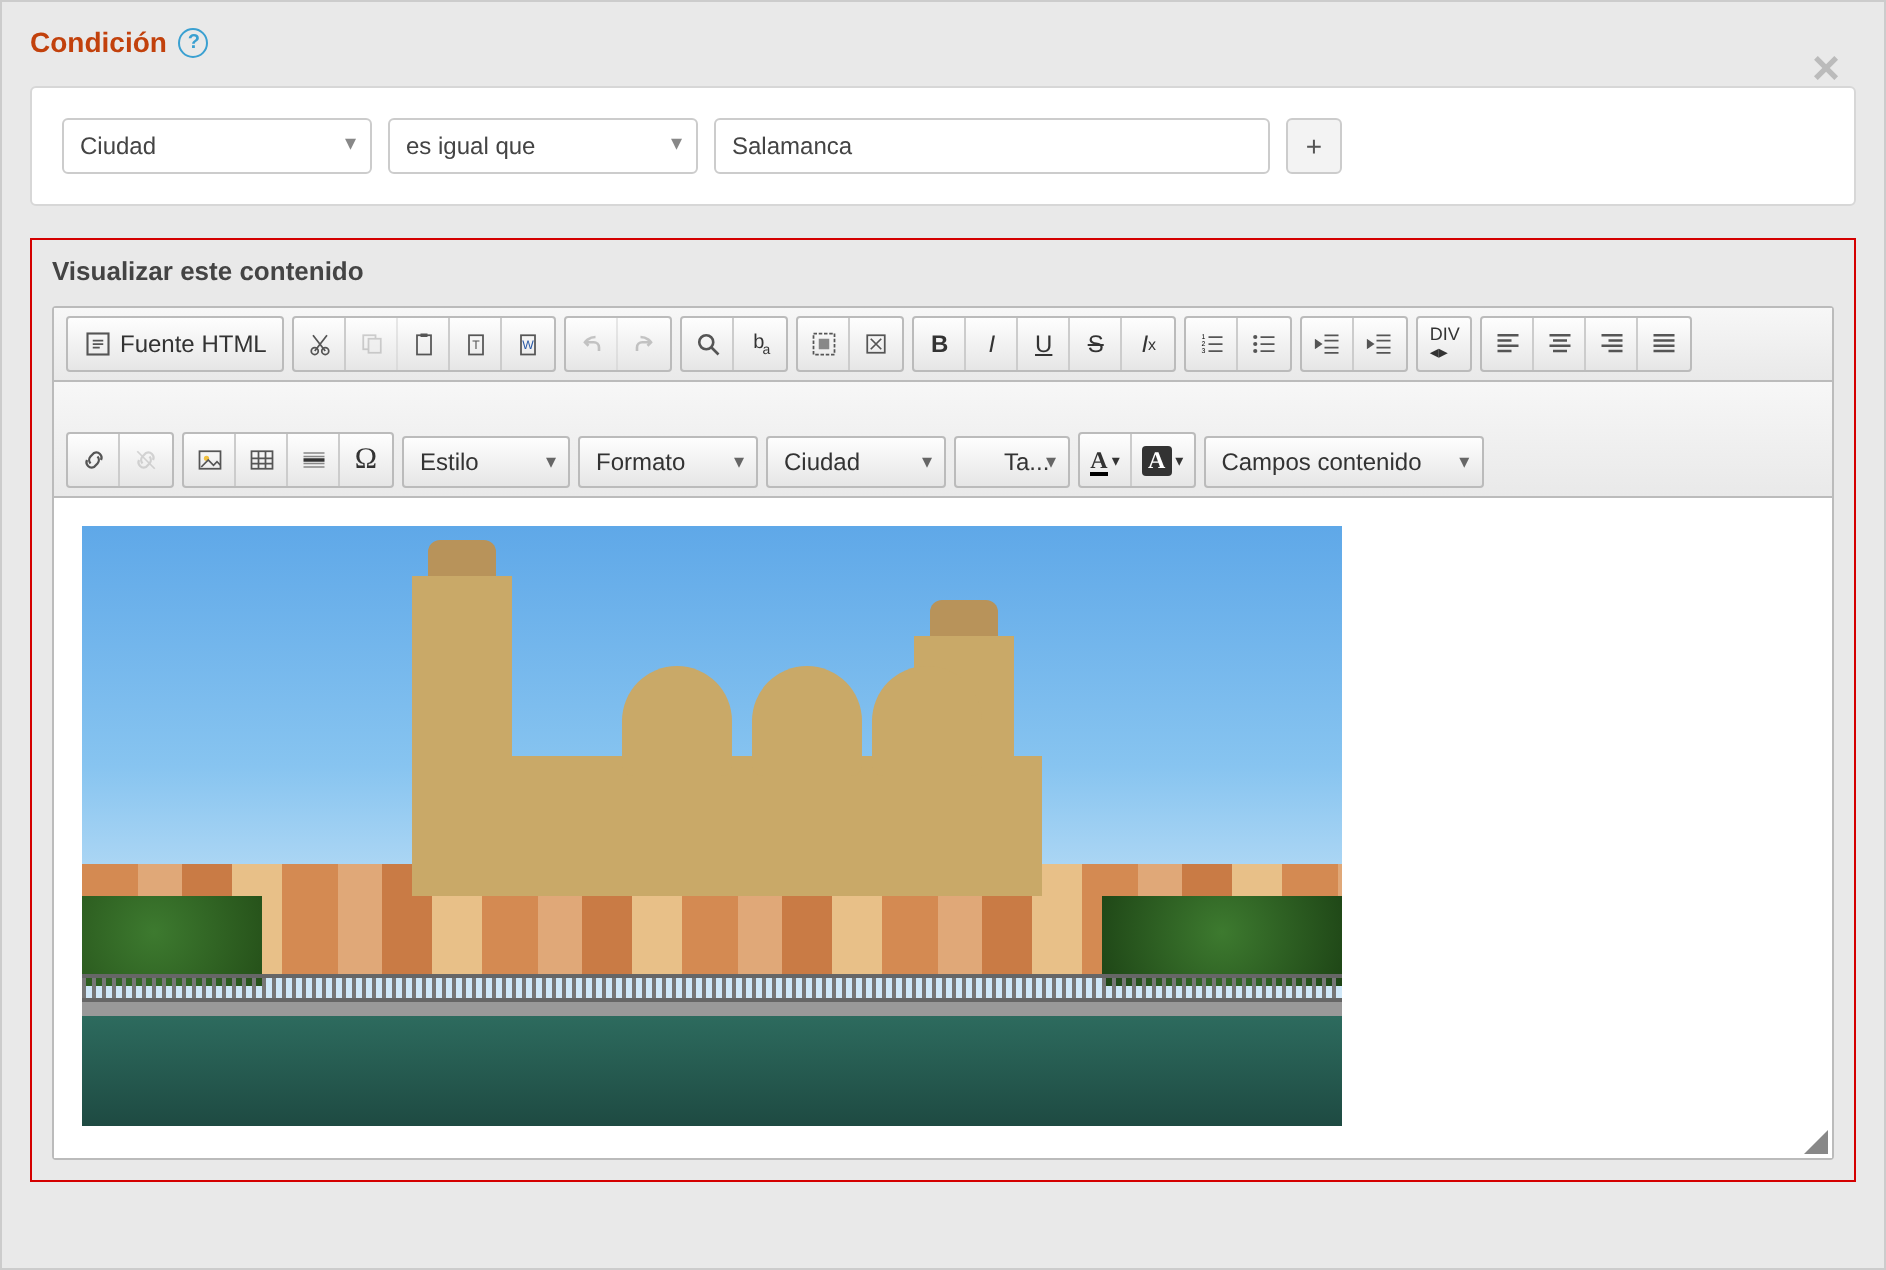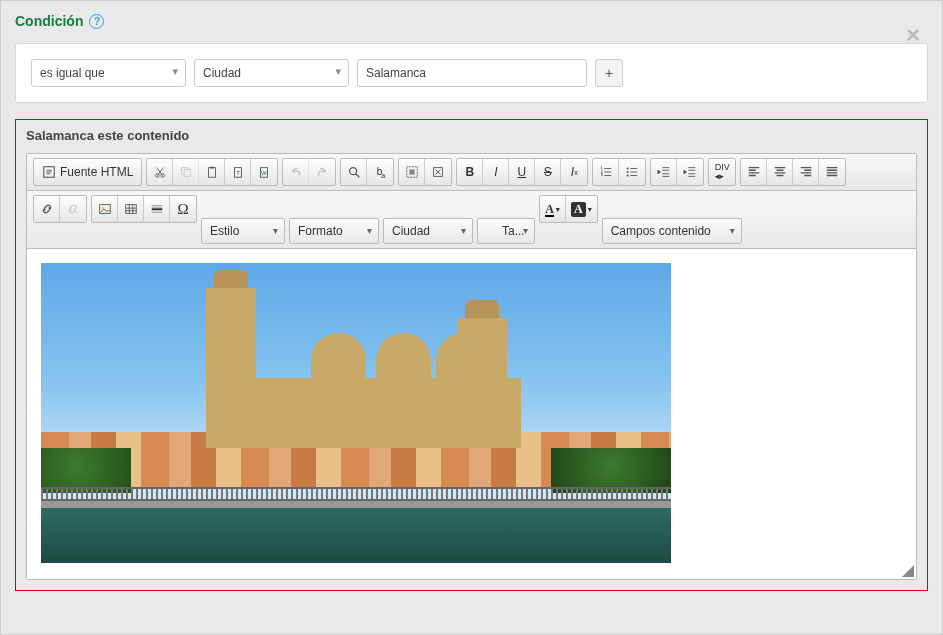--- a/index.html
+++ b/index.html
@@ -1,31 +1,31 @@
 <!DOCTYPE html>
 <html><head>
 <meta charset="utf-8">
 <style>
 * { box-sizing: border-box; margin: 0; padding: 0; }
 body { font-family: Arial, Helvetica, sans-serif; font-size: 13px; color: #333; background: #fff; }
 .panel { width: 943px; height: 635px; background: #e9e9e9; border: 1px solid #ccc; position: relative; padding: 12px 14px; }
 .panel-header { display: flex; align-items: center; margin-bottom: 14px; }
-.panel-header h3 { font-size: 14px; font-weight: bold; color: #15803d; margin-right: 6px; }
+.panel-header h3 { font-size: 14px; font-weight: bold; color: #c2410c; margin-right: 6px; }
 .help-icon { width: 15px; height: 15px; border: 1px solid #3aa0d1; border-radius: 50%; color: #3aa0d1; font-size: 10px; font-weight: bold; display: inline-flex; align-items: center; justify-content: center; cursor: pointer; }
 .close-icon { position: absolute; top: 22px; right: 22px; color: #bbb; font-size: 24px; font-weight: bold; cursor: pointer; line-height: 1; }
 .condition-box { background: #fff; border: 1px solid #d7d7d7; border-radius: 3px; padding: 15px; margin-bottom: 16px; display: flex; gap: 8px; align-items: center; }
 .select-wrap { position: relative; width: 155px; }
 .select-wrap select, .select-wrap .fake-select { width: 100%; height: 28px; border: 1px solid #ccc; border-radius: 3px; background: #fff; padding: 0 22px 0 8px; font-size: 12px; color: #444; appearance: none; cursor: pointer; display: flex; align-items: center; }
 .select-wrap::after { content: "▾"; position: absolute; right: 8px; top: 6px; color: #888; font-size: 11px; pointer-events: none; }
-.text-input { width: 230px; height: 28px; border: 1px solid #ccc; border-radius: 3px; padding: 0 8px; font-size: 12px; color: #444; }
+.text-input { width: 278px; height: 28px; border: 1px solid #ccc; border-radius: 3px; padding: 0 8px; font-size: 12px; color: #444; }
 .plus-btn { width: 28px; height: 28px; border: 1px solid #ccc; border-radius: 3px; background: #f3f3f3; font-size: 14px; color: #555; cursor: pointer; display: flex; align-items: center; justify-content: center; }
 .content-section { border: 1px solid #d40000; background: #e9e9e9; padding: 8px 10px 10px 10px; }
 .content-section h4 { font-size: 13px; font-weight: bold; color: #444; margin-bottom: 10px; }
 .editor { background: #fff; border: 1px solid #bbb; border-radius: 2px; position: relative; }
-.toolbar { background: linear-gradient(#f7f7f7,#e9e9e9); border-bottom: 1px solid #bbb; padding: 4px 6px; display: flex; flex-wrap: wrap; gap: 4px; align-items: flex-start; }
+.toolbar { background: linear-gradient(#f7f7f7,#e9e9e9); border-bottom: 1px solid #bbb; padding: 4px 6px; display: flex; flex-wrap: wrap; gap: 4px; align-items: flex-end; }
 .toolbar .group { display: flex; border: 1px solid #bbb; border-radius: 2px; overflow: hidden; background: linear-gradient(#fefefe,#e6e6e6); }
 .toolbar .btn { min-width: 26px; height: 26px; padding: 0 5px; display: flex; align-items: center; justify-content: center; font-size: 12px; color: #333; cursor: pointer; border-right: 1px solid #ccc; }
 .toolbar .btn:last-child { border-right: none; }
 .toolbar .btn.wide { padding: 0 8px; }
 .toolbar .btn svg { width: 14px; height: 14px; }
 .toolbar .btn.disabled { opacity: 0.45; }
 .dd { height: 26px; border: 1px solid #bbb; border-radius: 2px; background: linear-gradient(#fefefe,#e6e6e6); display: flex; align-items: center; padding: 0 18px 0 8px; font-size: 12px; color: #333; position: relative; cursor: pointer; margin-top: 23px; }
 .dd::after { content: "▾"; position: absolute; right: 6px; top: 6px; font-size: 10px; color: #666; }
 .dd.w80 { width: 84px; }
 .dd.w90 { width: 90px; }
@@ -62,31 +62,31 @@
 
 <div class="panel">
   <div class="panel-header">
     <h3>Condición</h3>
     <span class="help-icon">?</span>
   </div>
   <span class="close-icon">×</span>
 
   <div class="condition-box">
     <div class="select-wrap">
-      <div class="fake-select">es igual que</div>
+      <div class="fake-select">Ciudad</div>
     </div>
     <div class="select-wrap">
-      <div class="fake-select">Ciudad</div>
+      <div class="fake-select">es igual que</div>
     </div>
     <input class="text-input" type="text" value="Salamanca" style="">
     <div class="plus-btn">+</div>
   </div>
 
   <div class="content-section">
-    <h4>Salamanca este contenido</h4>
+    <h4>Visualizar este contenido</h4>
 
     <div class="editor">
 
       <div class="toolbar">
         <div class="group">
           <div class="btn wide">
             <svg viewBox="0 0 16 16">
                 <rect x="2" y="2" width="12" height="12" fill="none" stroke="#555" stroke-width="1.2"></rect>
                 <path d="M5 6h6M5 8h6M5 10h4" stroke="#555" stroke-width="1"></path>
               </svg>

